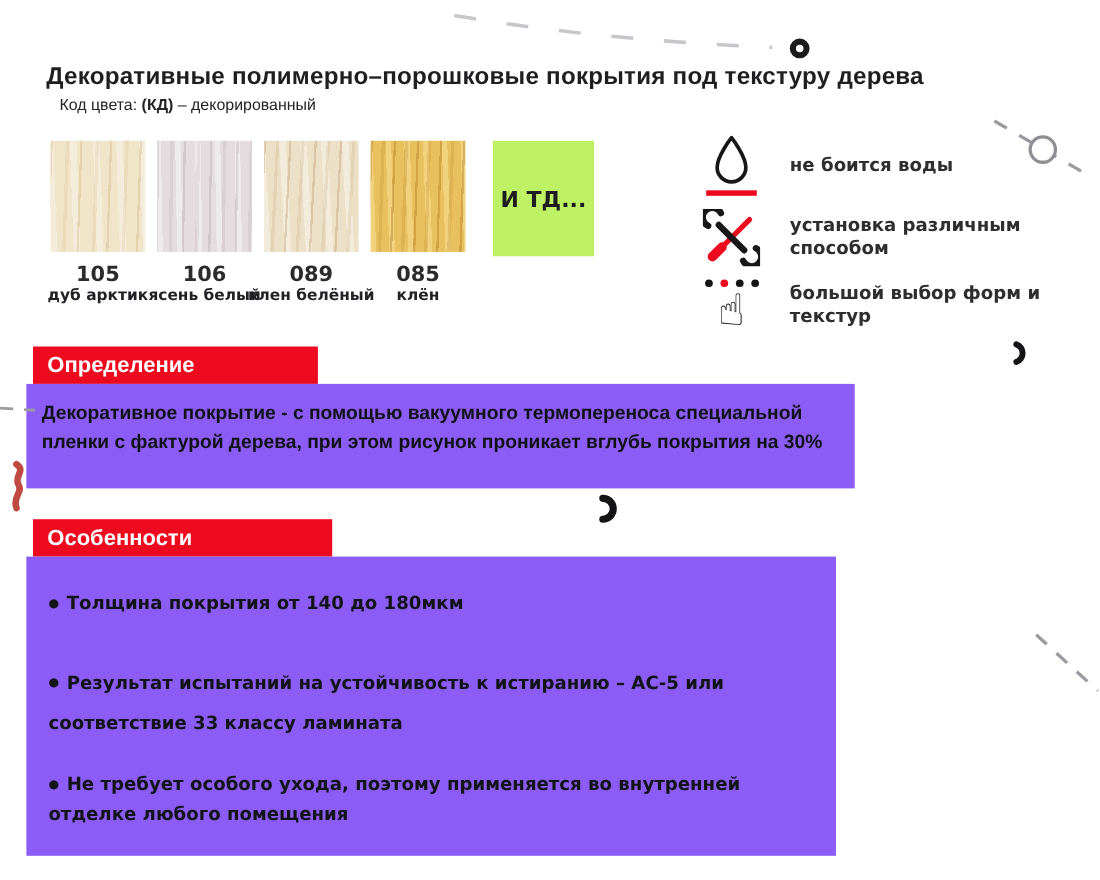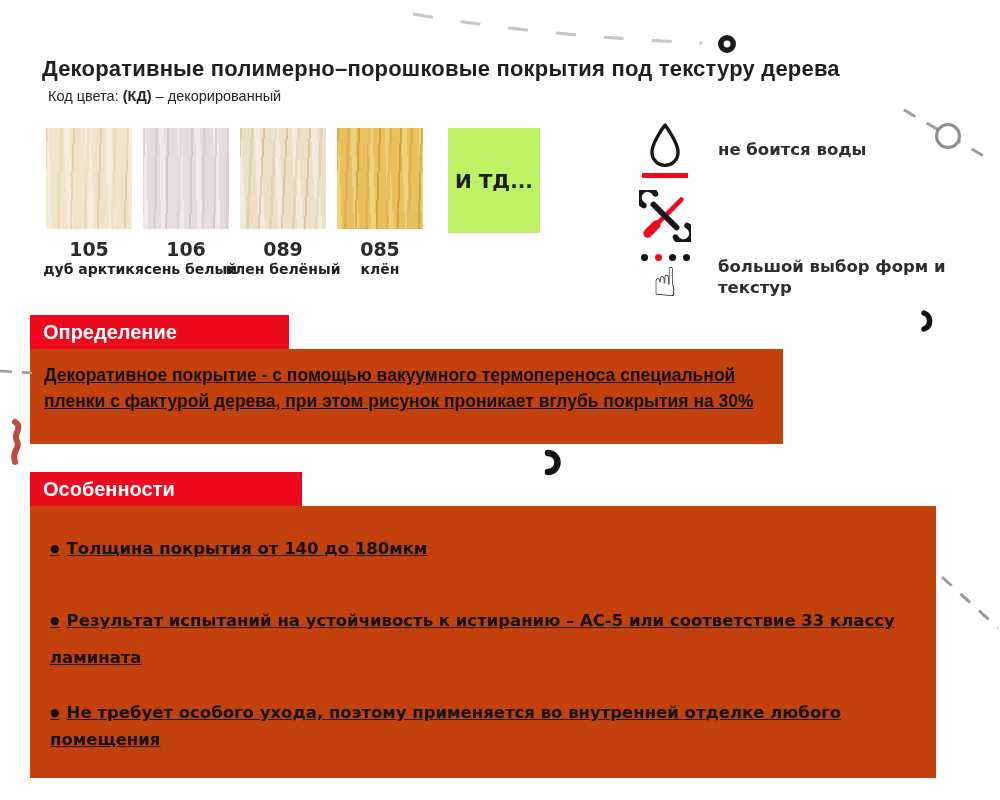--- a/index.html
+++ b/index.html
@@ -7,21 +7,21 @@
     width:1000px;height:800px;position:relative;background:#ffffff;
     font-family:"Liberation Sans",sans-serif;color:#1c1c1e;overflow:hidden;
   }
   .geo{font-family:"DejaVu Sans",sans-serif;}
 
   
   .title{
     position:absolute;left:42px;top:56px;font-size:22px;font-weight:700;
     color:#1f1f22;letter-spacing:.2px;
   }
-  .subtitle{position:absolute;left:48px;top:88px;font-size:14.5px;color:#242428;}
+  .subtitle{position:absolute;left:54px;top:88px;font-size:14.5px;color:#242428;}
   .subtitle b{font-weight:700;}
 
   
   .swatch-row{position:absolute;left:46px;top:128px;display:flex;gap:11px;align-items:flex-start;}
   .swatch-cell{width:86px;display:flex;flex-direction:column;align-items:center;}
   .swatch{width:86px;height:101px;}
   .sw-105{background:
     repeating-linear-gradient(92deg, rgba(201,168,112,.30) 0 2px, rgba(0,0,0,0) 2px 14px, rgba(214,186,136,.22) 14px 17px, rgba(0,0,0,0) 17px 27px),
     repeating-linear-gradient(88deg, rgba(255,255,255,.35) 0 6px, rgba(0,0,0,0) 6px 21px),
     #f0e4c9;}
@@ -55,26 +55,26 @@
   .dot.red{background:#ee0a1e;}
   .hand-glyph{font-family:"DejaVu Sans",sans-serif;font-size:40px;line-height:1;color:#141416;}
 
   
   .section-header{
     position:absolute;left:30px;height:34px;background:#ee0a1e;color:#ffffff;
     font-size:20px;font-weight:700;display:flex;align-items:center;padding-left:13px;box-sizing:border-box;
   }
   .hdr-definition{top:315px;width:259px;}
   .hdr-features{top:472px;width:272px;}
-  .section-body{position:absolute;left:30px;background:#c2410c;box-sizing:border-box;text-decoration:underline;}
+  .section-body{position:absolute;left:24px;background:#8b5cf6;box-sizing:border-box;}
   .body-definition{
     top:349px;width:753px;height:95px;padding:13px 14px;
     font-size:17.5px;font-weight:700;line-height:1.5;color:#121214;
   }
-  .body-features{top:506px;width:906px;height:272px;padding:4px 20px;}
+  .body-features{top:506px;width:736px;height:272px;padding:4px 20px;}
   .bullet{font-size:16.5px;font-weight:600;color:#141416;line-height:1.6;}
   .bullet::before{content:"●";font-size:11px;vertical-align:2px;margin-right:7px;}
   .bullet.b1{margin-top:26px;}
   .bullet.b2{margin-top:41px;line-height:2.2;}
   .bullet.b3{margin-top:18px;}
   .bullet.b4{margin-top:23px;line-height:1.65;}
 
   
   .deco{position:absolute;}
 </style>
@@ -127,20 +127,21 @@
       <svg width="52" height="52" viewBox="0 0 54 54">
 
         <line x1="44" y1="10" x2="16" y2="38" stroke="#ee0a1e" stroke-width="5" stroke-linecap="round"></line>
         <line x1="18" y1="36" x2="9" y2="45" stroke="#ee0a1e" stroke-width="9" stroke-linecap="round"></line>
 
         <line x1="15" y1="15" x2="39" y2="39" stroke="#17171a" stroke-width="6" stroke-linecap="round"></line>
         <path d="M17 4 a9 9 0 1 0 -12 12" fill="none" stroke="#17171a" stroke-width="6" stroke-linecap="round"></path>
         <path d="M50 37 a9 9 0 1 1 -12 12" fill="none" stroke="#17171a" stroke-width="6" stroke-linecap="round"></path>
       </svg>
     </div>
+    <div class="feature-label">установка различным способом</div>
   </div>
 
   <div class="feature-row">
     <div class="feature-icon">
       <div class="dots-row">
         <span class="dot"></span>
         <span class="dot red"></span>
         <span class="dot"></span>
         <span class="dot"></span>
       </div>

